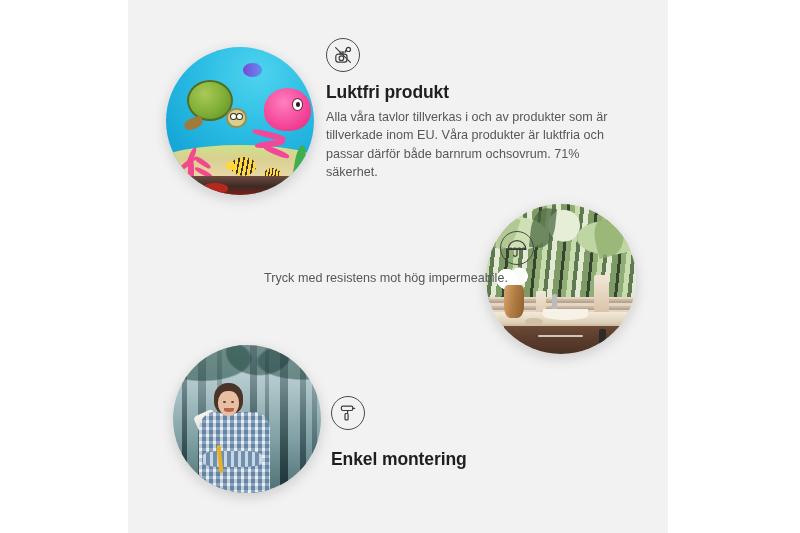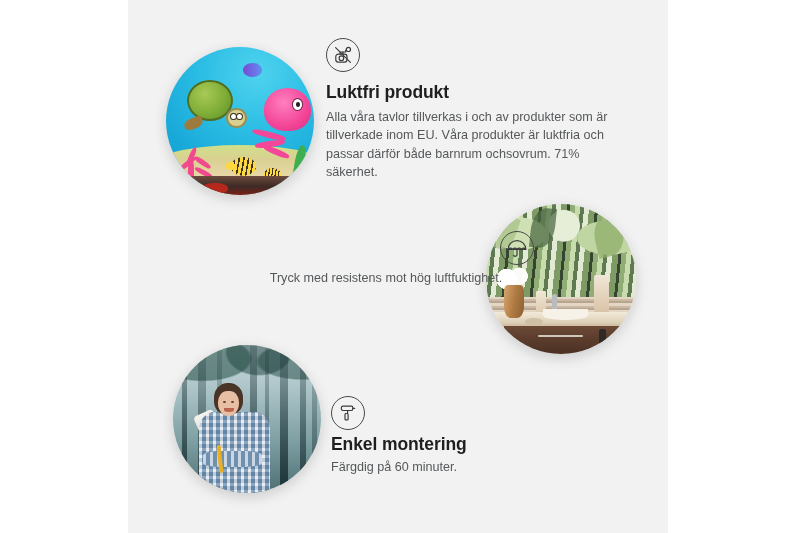--- a/index.html
+++ b/index.html
@@ -318,21 +318,21 @@
   .feat-1 .feat-body  { margin-top: 5px; }
 
   
   .feat-2 { left: 88px; top: 231px; width: 340px; text-align: center; }
   .feat-2 .icon-circle { margin: 0 0 0 auto; transform: translateX(-22px); }
   .feat-2 .feat-title { margin-top: 8px; }
   .feat-2 .feat-body  { margin-top: 4px; }
 
   
   .feat-3 { left: 203px; top: 396px; width: 300px; }
-  .feat-3 .feat-title { margin-top: 4px; }
+  .feat-3 .feat-title { margin-top: 19px; }
   .feat-3 .feat-body  { margin-top: 3px; }
 </style>
 </head>
 <body>
 
 <div class="page">
   <div class="canvas">
 
     <div class="disc disc-sea">
       <div class="disc-inner">
@@ -431,30 +431,29 @@
       <div class="icon-circle">
         <svg width="24" height="24" viewBox="0 0 24 24" fill="none" stroke="#3c3c3c" stroke-width="1.2" stroke-linecap="round" stroke-linejoin="round">
           <path d="M3.2 13.4 a8.8 8.8 0 0 1 17.6 0 z"></path>
           <path d="M3.2 13.4 q2.2 -2.4 4.4 0"></path>
           <path d="M7.6 13.4 q2.2 -2.4 4.4 0"></path>
           <path d="M12 13.4 q2.2 -2.4 4.4 0"></path>
           <path d="M16.4 13.4 q2.2 -2.4 4.4 0"></path>
           <path d="M12 13.4 v5.2 a1.8 1.8 0 0 1 -3.4 .7"></path>
         </svg>
       </div>
-      <div class="feat-body">Tryck med resistens mot hög luftfuktighet.</div>
+      <div class="feat-body">Tryck med resistens mot hög impermeabile.</div>
     </div>
 
     <div class="feature feat-3">
       <div class="icon-circle">
         <svg width="24" height="24" viewBox="0 0 24 24" fill="none" stroke="#3c3c3c" stroke-width="1.2" stroke-linecap="round" stroke-linejoin="round">
           <rect x="5.4" y="5.2" width="11.4" height="4.3" rx="1.4"></rect>
           <path d="M16.8 7.35 h1.9"></path>
           <path d="M11.6 9.5 v1.9 a1.1 1.1 0 0 1 -1.1 1.1 h-0.6"></path>
           <rect x="9" y="12.5" width="3.1" height="6.4" rx="0.9"></rect>
         </svg>
       </div>
       <div class="feat-title">Enkel montering</div>
-      <div class="feat-body">Färgdig på 60 minuter.</div>
     </div>
 
   </div>
 </div>
 
 </body></html>

